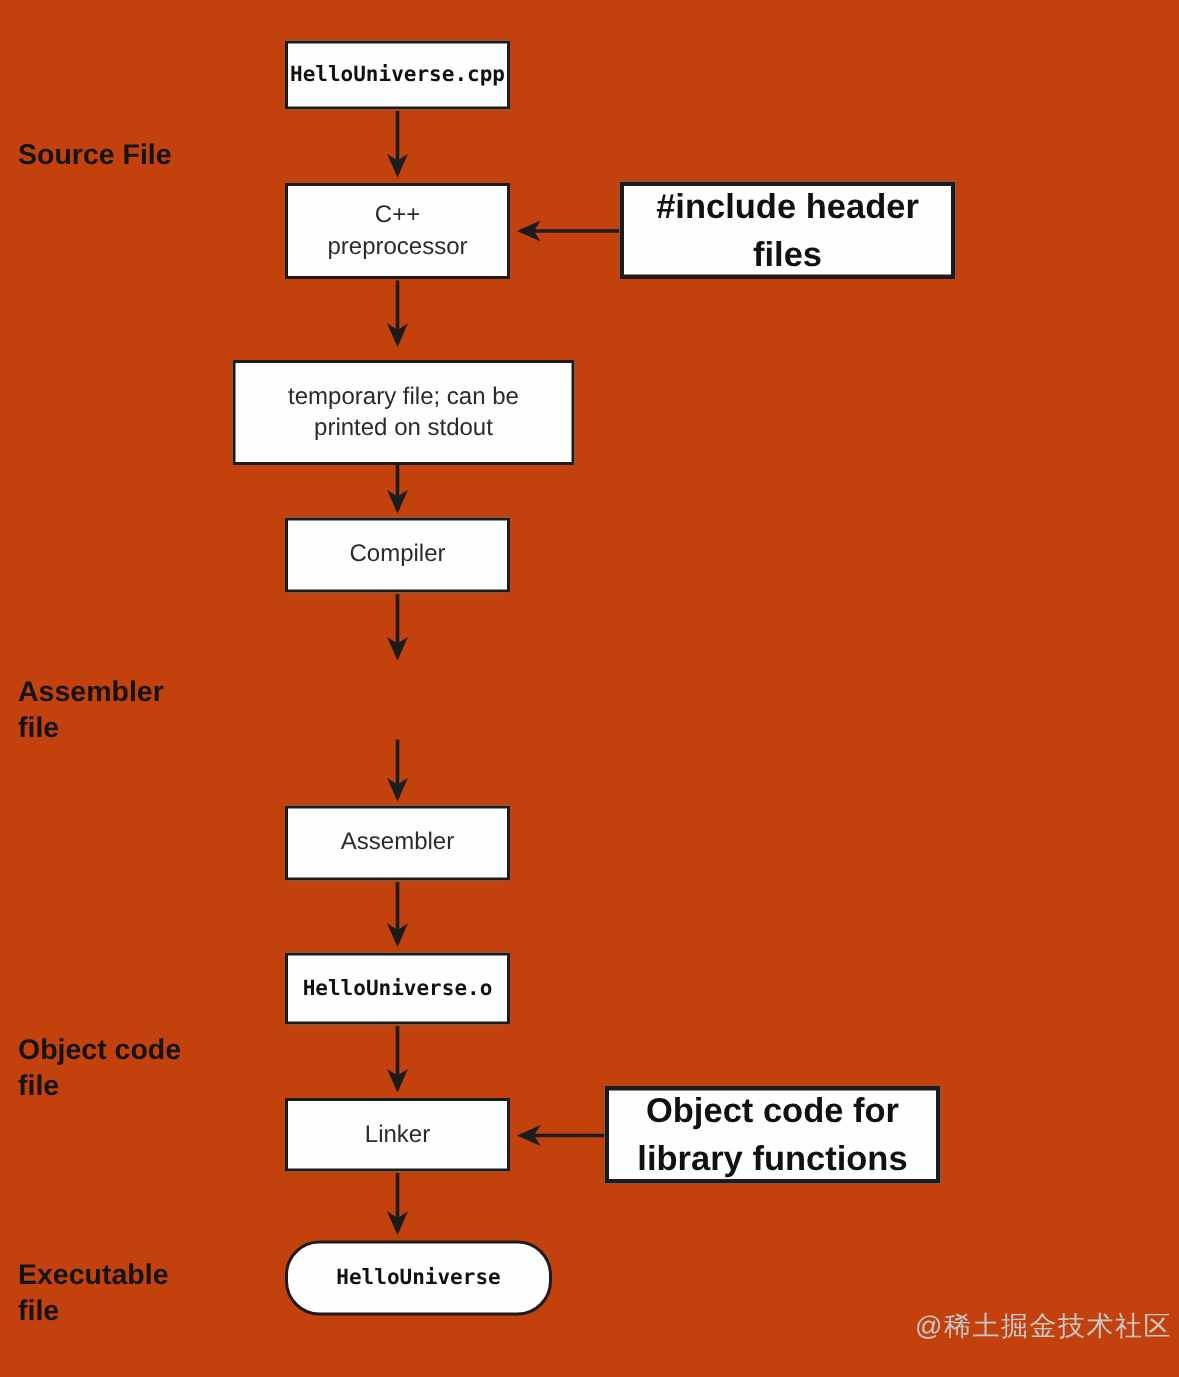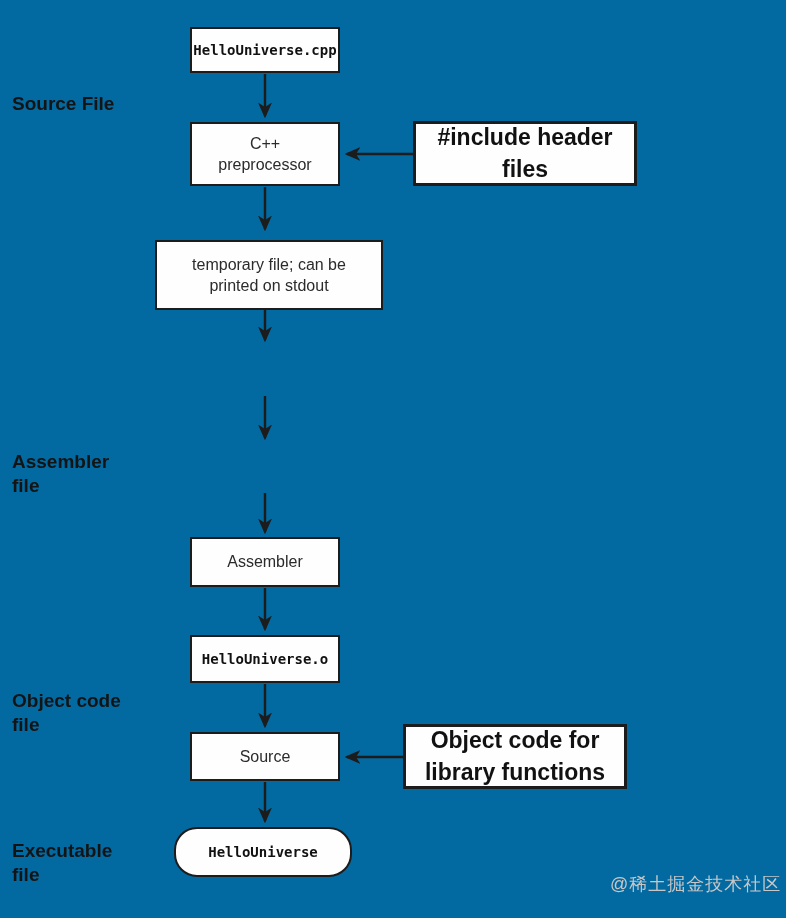--- a/index.html
+++ b/index.html
@@ -1,21 +1,21 @@
 <!DOCTYPE html>
 <html><head>
 <meta charset="utf-8">
 <style>
   * { margin: 0; padding: 0; box-sizing: border-box; }
   html, body { background: #ffffff; }
   .canvas {
     position: relative;
     width: 786px;
     height: 918px;
-    background: #0369a1;
+    background: #c2410c;
     font-family: "Liberation Sans", sans-serif;
     overflow: hidden;
   }
   .arrow-layer {
     position: absolute;
     left: 0; top: 0;
     width: 786px; height: 918px;
     pointer-events: none;
   }
   .box {
@@ -92,29 +92,30 @@
   </svg>
 
   <div class="box mono" style="left:190px; top:27px;  width:150px; height:46px;">HelloUniverse.cpp</div>
 
   <div class="box process" style="left:190px; top:122px; width:150px; height:64px;">C++
 preprocessor</div>
 
   <div class="box process" style="left:155px; top:240px; width:228px; height:70px;">temporary file; can be
 printed on stdout</div>
 
+  <div class="box process" style="left:190px; top:345px; width:150px; height:50px;">Compiler</div>
 
 
   <div class="box process" style="left:190px; top:537px; width:150px; height:50px;">Assembler</div>
 
   <div class="box mono" style="left:190px; top:635px; width:150px; height:48px;">HelloUniverse.o</div>
 
-  <div class="box process" style="left:190px; top:732px; width:150px; height:49px;">Source</div>
+  <div class="box process" style="left:190px; top:732px; width:150px; height:49px;">Linker</div>
 
-  <div class="box mono" style="left:174px; top:827px; width:178px; height:50px;border-radius:23px;">HelloUniverse</div>
+  <div class="box mono" style="left:190px; top:827px; width:178px; height:50px;border-radius:23px;">HelloUniverse</div>
 
   <div class="box annotation" style="left:413px; top:121px; width:224px; height:65px;">#include header
 files</div>
 
   <div class="box annotation" style="left:403px; top:724px; width:224px; height:65px;">Object code for
 library functions</div>
 
   <div class="stage-label" style="top:92px;">Source File</div>
 
   <div class="stage-label" style="top:450px;">Assembler

